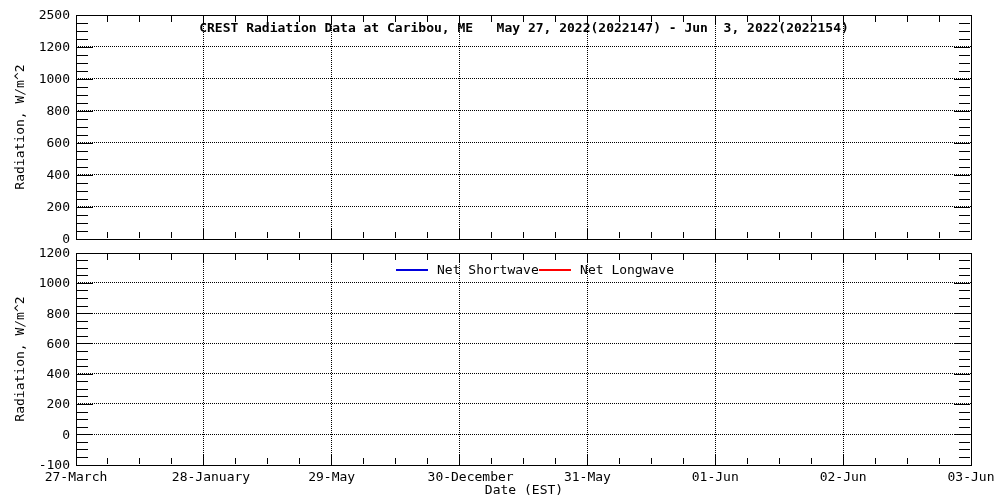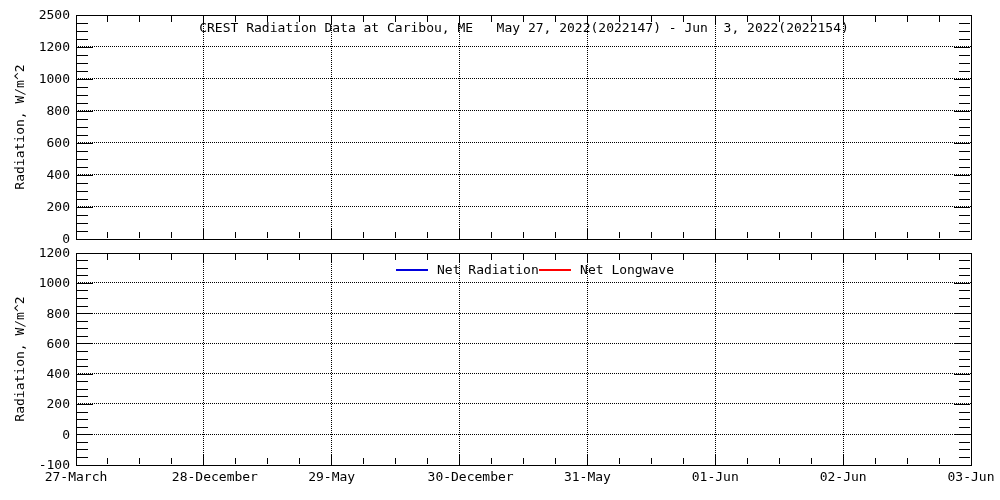--- a/index.html
+++ b/index.html
@@ -19,21 +19,21 @@
     background: transparent;
   }
   .txt {
     position: absolute;
     font-size: 13px;
     line-height: 14px;
     white-space: pre;
   }
   .ytick-label { text-align: right; }
   .xtick-label { text-align: center; }
-  .plot-title { text-align: center; }
+  .plot-title { text-align: center; font-weight: bold; }
   .axis-title-x { text-align: center; }
   .axis-title-y {
     text-align: center;
     transform: rotate(-90deg);
   }
   .legend {
     position: absolute;
     display: flex;
     justify-content: space-between;
     align-items: center;
@@ -253,21 +253,21 @@
       <div class="tick" style="left: 77px; top: 275.214px; width: 11px; height: 1px;"></div>
       <div class="tick" style="left: 959px; top: 275.214px; width: 11px; height: 1px;"></div>
       <div class="tick" style="left: 77px; top: 267.643px; width: 11px; height: 1px;"></div>
       <div class="tick" style="left: 959px; top: 267.643px; width: 11px; height: 1px;"></div>
       <div class="tick" style="left: 77px; top: 260.071px; width: 11px; height: 1px;"></div>
       <div class="tick" style="left: 959px; top: 260.071px; width: 11px; height: 1px;"></div>
       <div class="txt xtick-label" style="left: 44px; top: 470px; width: 64px;">27-March</div>
       <div class="gridline-v" style="left: 203.357px; top: 253px; height: 212px;"></div>
       <div class="tick" style="left: 203.357px; top: 455px; width: 1px; height: 9px;"></div>
       <div class="tick" style="left: 203.357px; top: 254px; width: 1px; height: 9px;"></div>
-      <div class="txt xtick-label" style="left: 171.857px; top: 470px; width: 64px;">28-December</div>
+      <div class="txt xtick-label" style="left: 171.857px; top: 470px; width: 64px;">28-January</div>
       <div class="gridline-v" style="left: 331.214px; top: 253px; height: 212px;"></div>
       <div class="tick" style="left: 331.214px; top: 455px; width: 1px; height: 9px;"></div>
       <div class="tick" style="left: 331.214px; top: 254px; width: 1px; height: 9px;"></div>
       <div class="txt xtick-label" style="left: 299.714px; top: 470px; width: 64px;">29-May</div>
       <div class="gridline-v" style="left: 459.071px; top: 253px; height: 212px;"></div>
       <div class="tick" style="left: 459.071px; top: 455px; width: 1px; height: 9px;"></div>
       <div class="tick" style="left: 459.071px; top: 254px; width: 1px; height: 9px;"></div>
       <div class="txt xtick-label" style="left: 427.571px; top: 470px; width: 64px;">30-December</div>
       <div class="gridline-v" style="left: 586.929px; top: 253px; height: 212px;"></div>
       <div class="tick" style="left: 586.929px; top: 455px; width: 1px; height: 9px;"></div>
@@ -325,25 +325,26 @@
       <div class="tick" style="left: 938.536px; top: 458px; width: 1px; height: 6px;"></div>
       <div class="tick" style="left: 938.536px; top: 254px; width: 1px; height: 6px;"></div>
     </div>
 
   <div class="txt plot-title" style="left:76px; top:21px; width:896px;">CREST Radiation Data at Caribou, ME   May 27, 2022(2022147) - Jun  3, 2022(2022154)</div>
 
 
   <div class="legend" id="legend-bottom" style="left:396px; top:263px; width:278px; height:14px;">
       <div class="legend-item">
         <span class="legend-swatch" style="background: rgb(0, 0, 221);"></span>
-        <span>Net Radiation</span>
+        <span>Net Shortwave</span>
       </div>
       <div class="legend-item">
         <span class="legend-swatch" style="background: rgb(255, 0, 0);"></span>
         <span>Net Longwave</span>
       </div>
     </div>
 
   <div class="txt axis-title-y" style="left:-88px; top:120px; width:216px;">Radiation, W/m^2</div>
   <div class="txt axis-title-y" style="left:-88px; top:352px; width:216px;">Radiation, W/m^2</div>
 
+  <div class="txt axis-title-x" style="left:76px; top:483px; width:896px;">Date (EST)</div>
 
 </div>
 
 </body></html>

